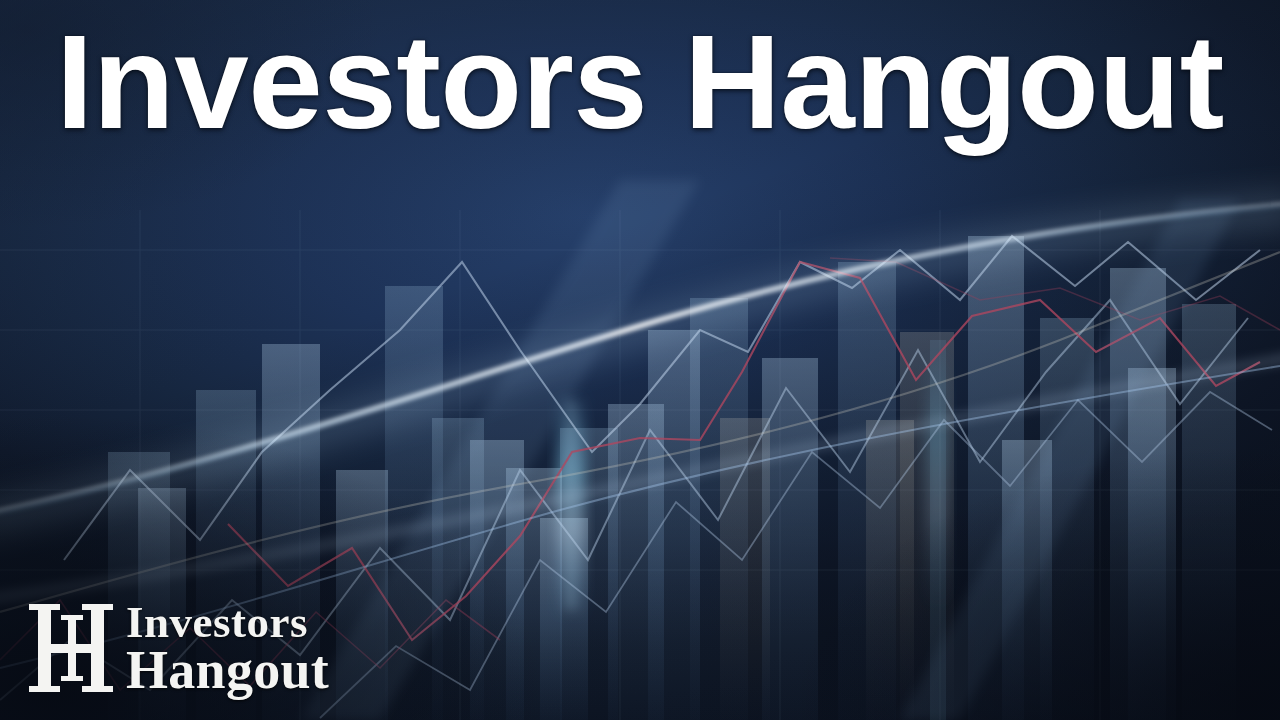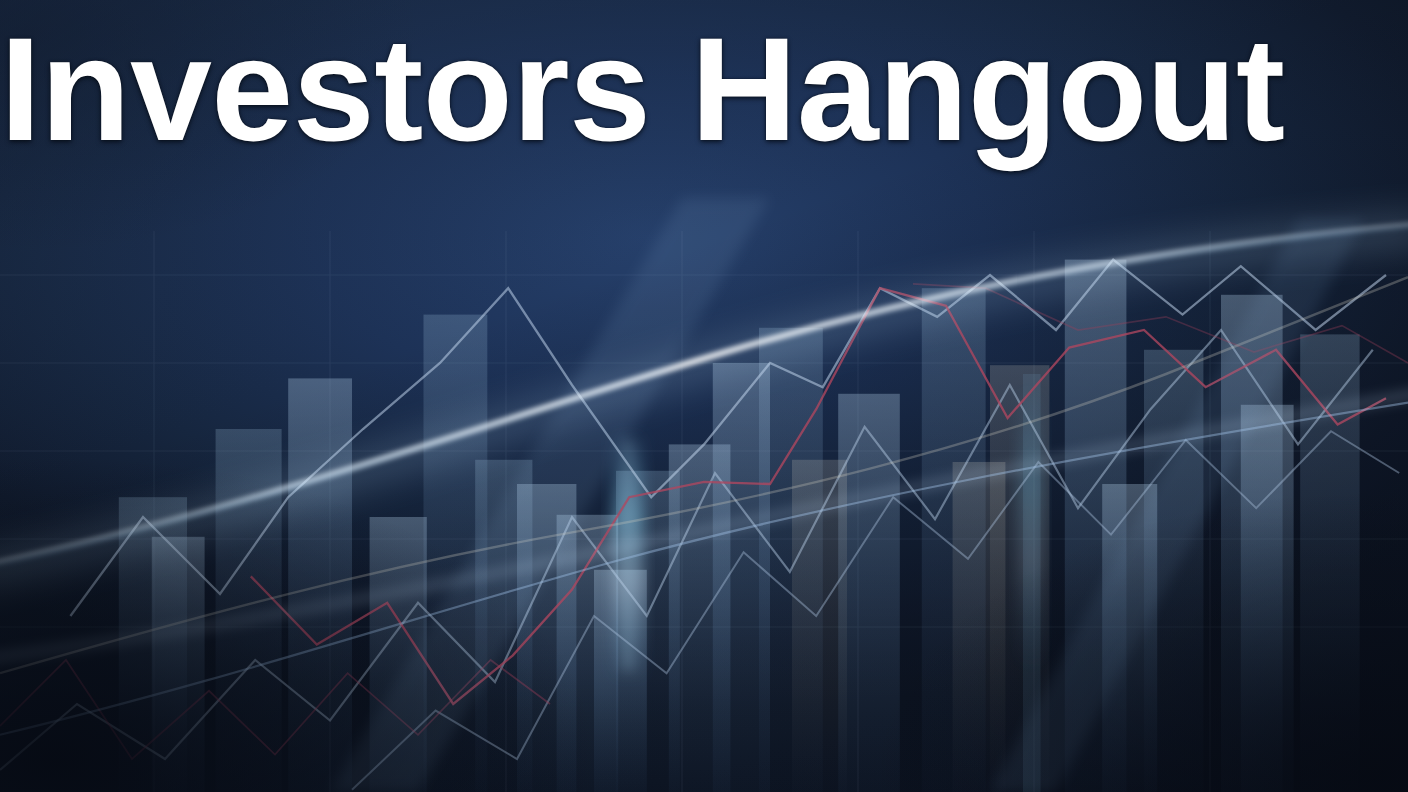--- a/index.html
+++ b/index.html
@@ -31,21 +31,21 @@
       radial-gradient(ellipse 40% 40% at 2% 4%, rgba(12,20,34,0.35) 0%, rgba(12,20,34,0.0) 70%);
   }
 
   
   .art{position:absolute;inset:0;}
   .art svg{display:block;width:1280px;height:720px;}
 
   
   .headline-wrap{
     position:absolute;left:0;top:0;width:1280px;
-    text-align:left;
+    text-align:center;
     z-index:6;
   }
   .headline{
     margin:0;
     padding-top:12px;
     font-size:134px;
     line-height:1.05;
     font-weight:bold;
     color:#ffffff;
     letter-spacing:-0.5px;
@@ -251,14 +251,43 @@
       </g>
     </svg>
   </div>
 
   <div class="bg-corner-dark"></div>
 
   <div class="headline-wrap">
     <h1 class="headline">Investors Hangout</h1>
   </div>
 
+  <div class="logo">
+
+    <div class="logo-mark">
+      <svg width="98" height="104" viewBox="0 0 98 104" xmlns="http://www.w3.org/2000/svg">
+        <g fill="#f4f4f2">
+
+          <rect x="14" y="12" width="13" height="80"></rect>
+          <rect x="5" y="8" width="31" height="6"></rect>
+          <rect x="5" y="90" width="31" height="6"></rect>
+
+          <rect x="67" y="12" width="13" height="80"></rect>
+          <rect x="58" y="8" width="31" height="6"></rect>
+          <rect x="58" y="90" width="31" height="6"></rect>
+
+          <rect x="27" y="48" width="40" height="9"></rect>
+
+          <rect x="44" y="22" width="8" height="60"></rect>
+          <rect x="37" y="19" width="22" height="5"></rect>
+          <rect x="37" y="80" width="22" height="5"></rect>
+        </g>
+      </svg>
+    </div>
+
+    <div class="logo-words">
+      <span class="logo-line1">Investors</span>
+      <span class="logo-line2">Hangout</span>
+    </div>
+
+  </div>
 
 </div>
 
 </body></html>

